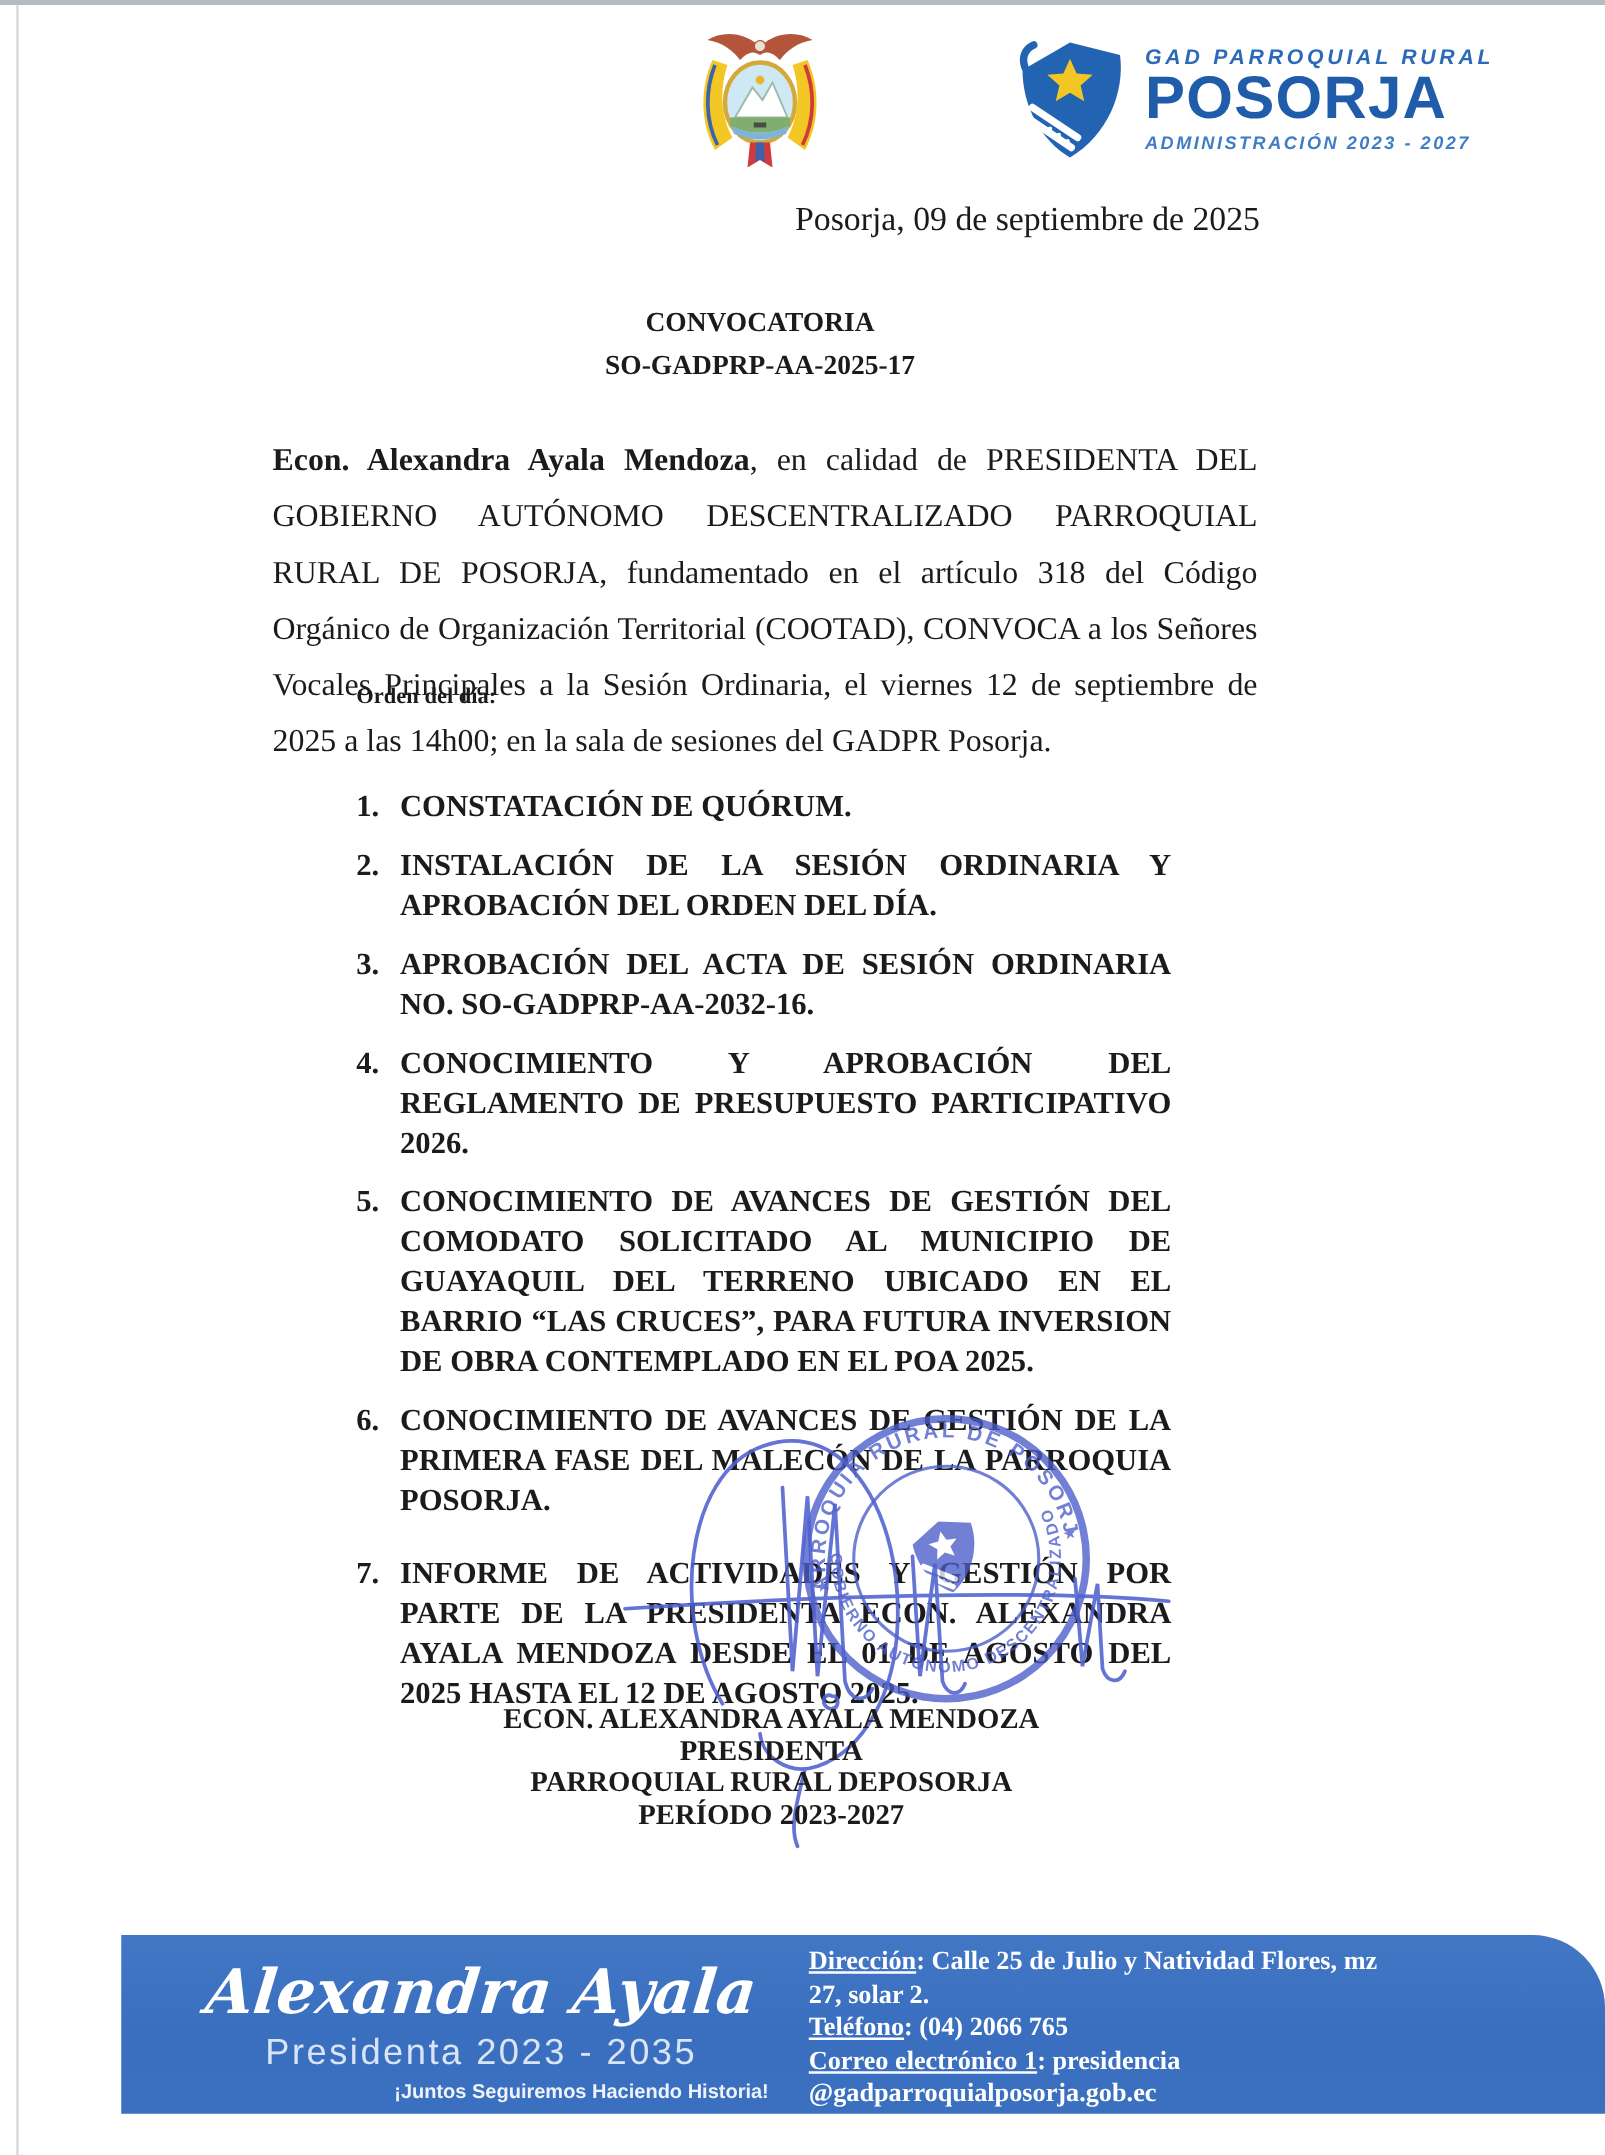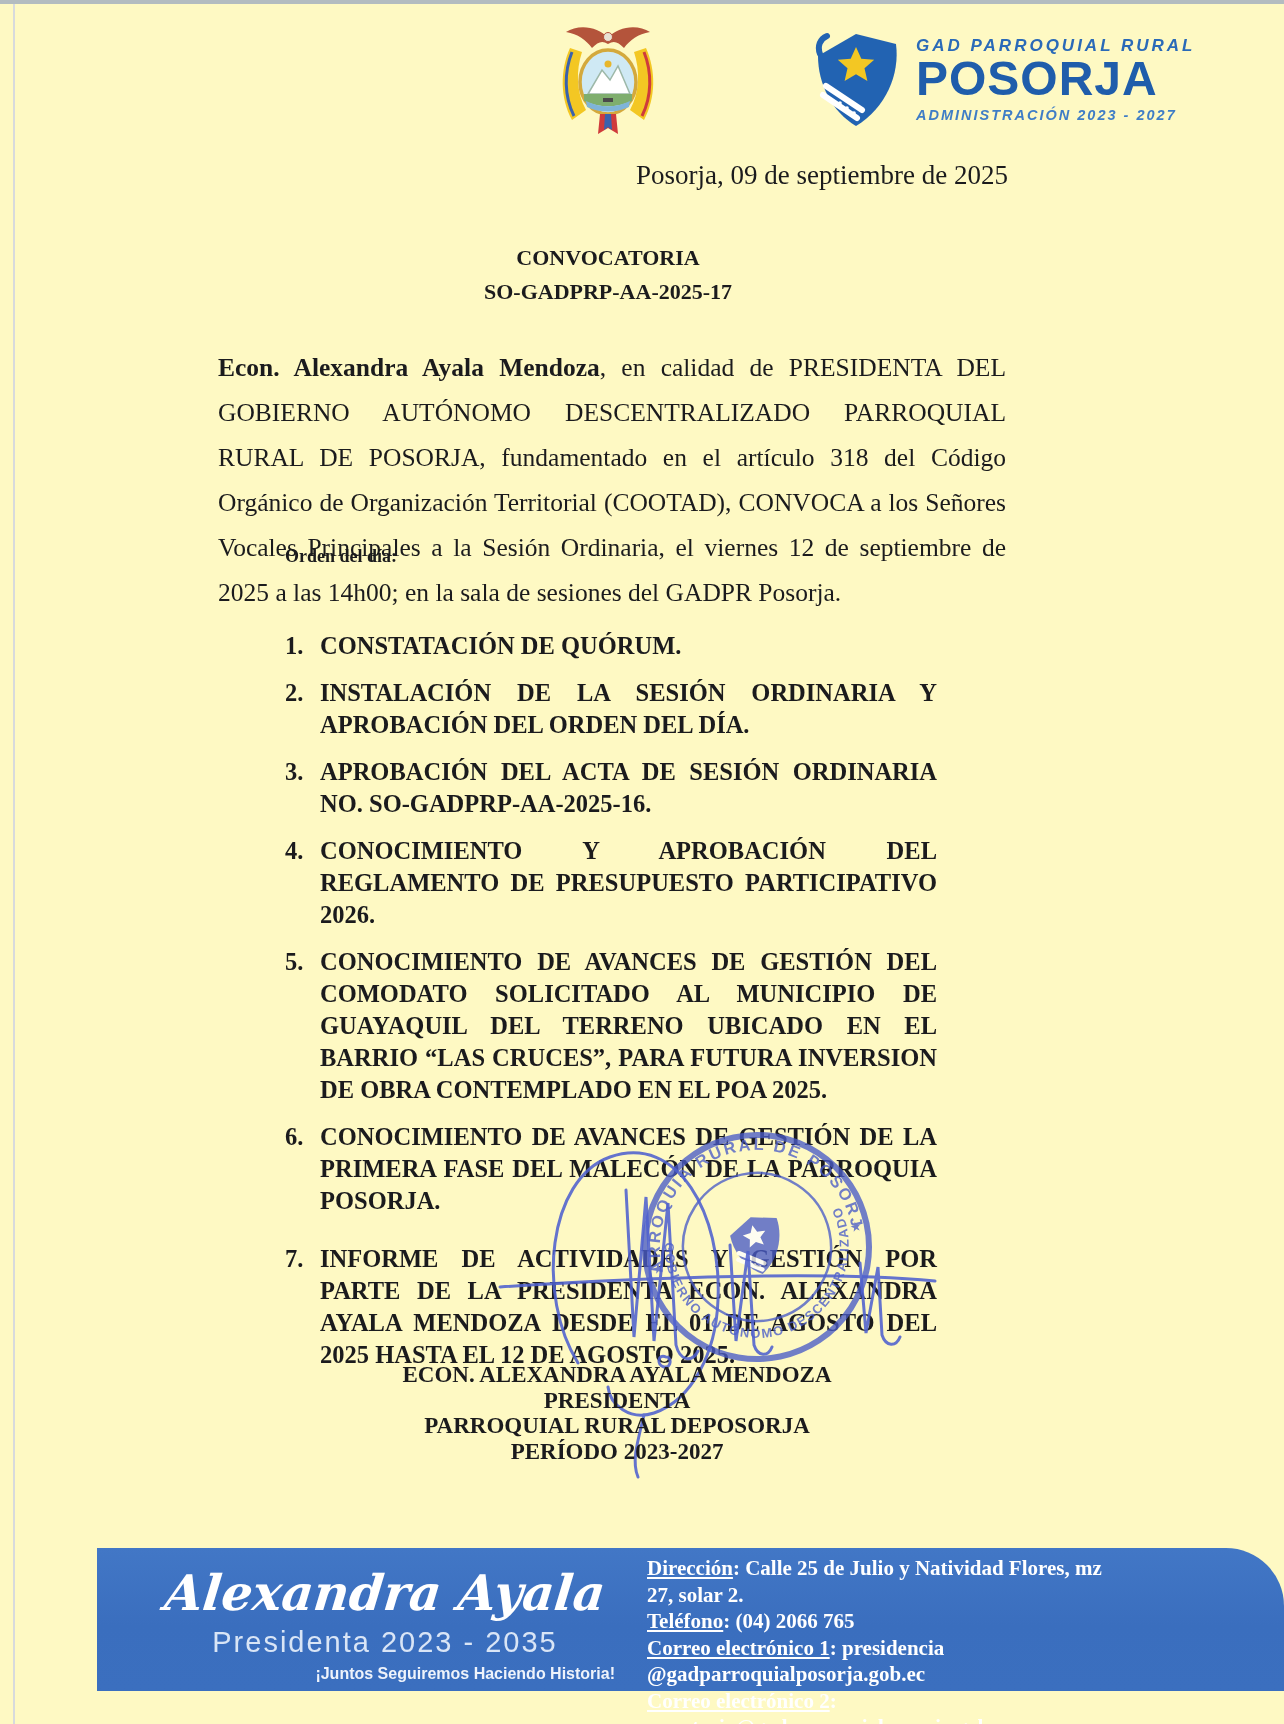--- a/index.html
+++ b/index.html
@@ -1,16 +1,16 @@
 <!DOCTYPE html>
 <html><head>
 <meta charset="utf-8">
 <style>
   html,body{margin:0;padding:0;background:#e9eaec;}
-  .page{position:relative;width:1284px;height:1724px;background:#fef9c3;margin:0 auto;
+  .page{position:relative;width:1284px;height:1724px;background:#ffffff;margin:0 auto;
         font-family:"Liberation Serif",serif;color:#1b1b1d;overflow:hidden;}
   
   .scan-top{position:absolute;top:0;left:0;right:0;height:4px;background:#b3bcc0;}
   .scan-left{position:absolute;top:4px;left:13px;width:2px;bottom:0;background:#d7dadc;}
 
   
   .coat{position:absolute;left:552px;top:22px;width:112px;height:122px;}
   .logo{position:absolute;left:810px;top:30px;display:flex;gap:14px;align-items:flex-start;}
   .logo-shield{width:92px;height:100px;flex:none;}
   .logo-text{padding-top:6px;}
@@ -116,21 +116,21 @@
     <div class="a-item">
       <span class="a-num">1.</span>
       <span class="a-txt">CONSTATACIÓN DE QUÓRUM.</span>
     </div>
     <div class="a-item">
       <span class="a-num">2.</span>
       <span class="a-txt">INSTALACIÓN DE LA SESIÓN ORDINARIA Y APROBACIÓN DEL ORDEN DEL DÍA.</span>
     </div>
     <div class="a-item">
       <span class="a-num">3.</span>
-      <span class="a-txt">APROBACIÓN DEL ACTA DE SESIÓN ORDINARIA NO. SO-GADPRP-AA-2025-16.</span>
+      <span class="a-txt">APROBACIÓN DEL ACTA DE SESIÓN ORDINARIA NO. SO-GADPRP-AA-2032-16.</span>
     </div>
     <div class="a-item">
       <span class="a-num">4.</span>
       <span class="a-txt">CONOCIMIENTO Y APROBACIÓN DEL REGLAMENTO DE PRESUPUESTO PARTICIPATIVO 2026.</span>
     </div>
     <div class="a-item">
       <span class="a-num">5.</span>
       <span class="a-txt">CONOCIMIENTO DE AVANCES DE GESTIÓN DEL COMODATO SOLICITADO AL MUNICIPIO DE GUAYAQUIL DEL TERRENO UBICADO EN EL BARRIO “LAS CRUCES”, PARA FUTURA INVERSION DE OBRA CONTEMPLADO EN EL POA 2025.</span>
     </div>
     <div class="a-item">

